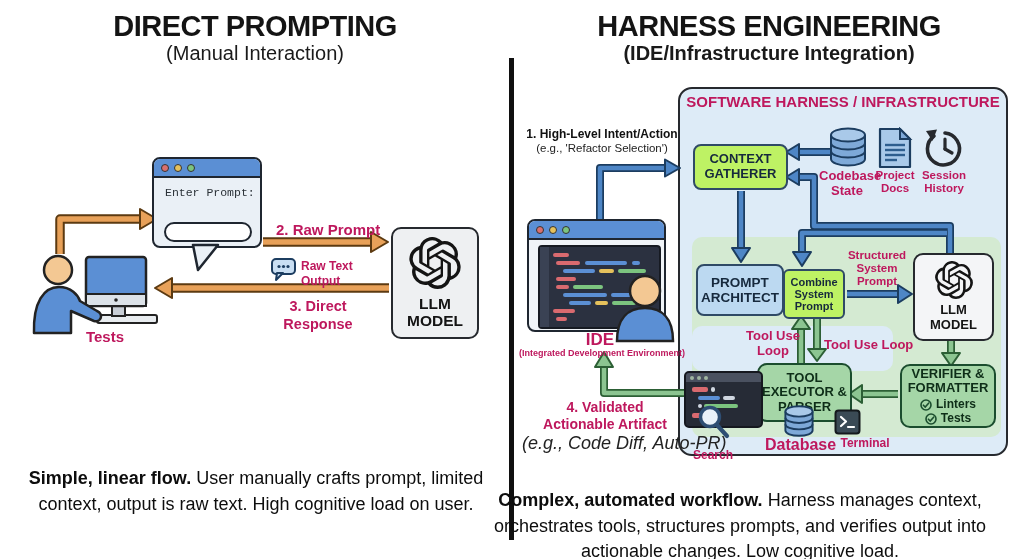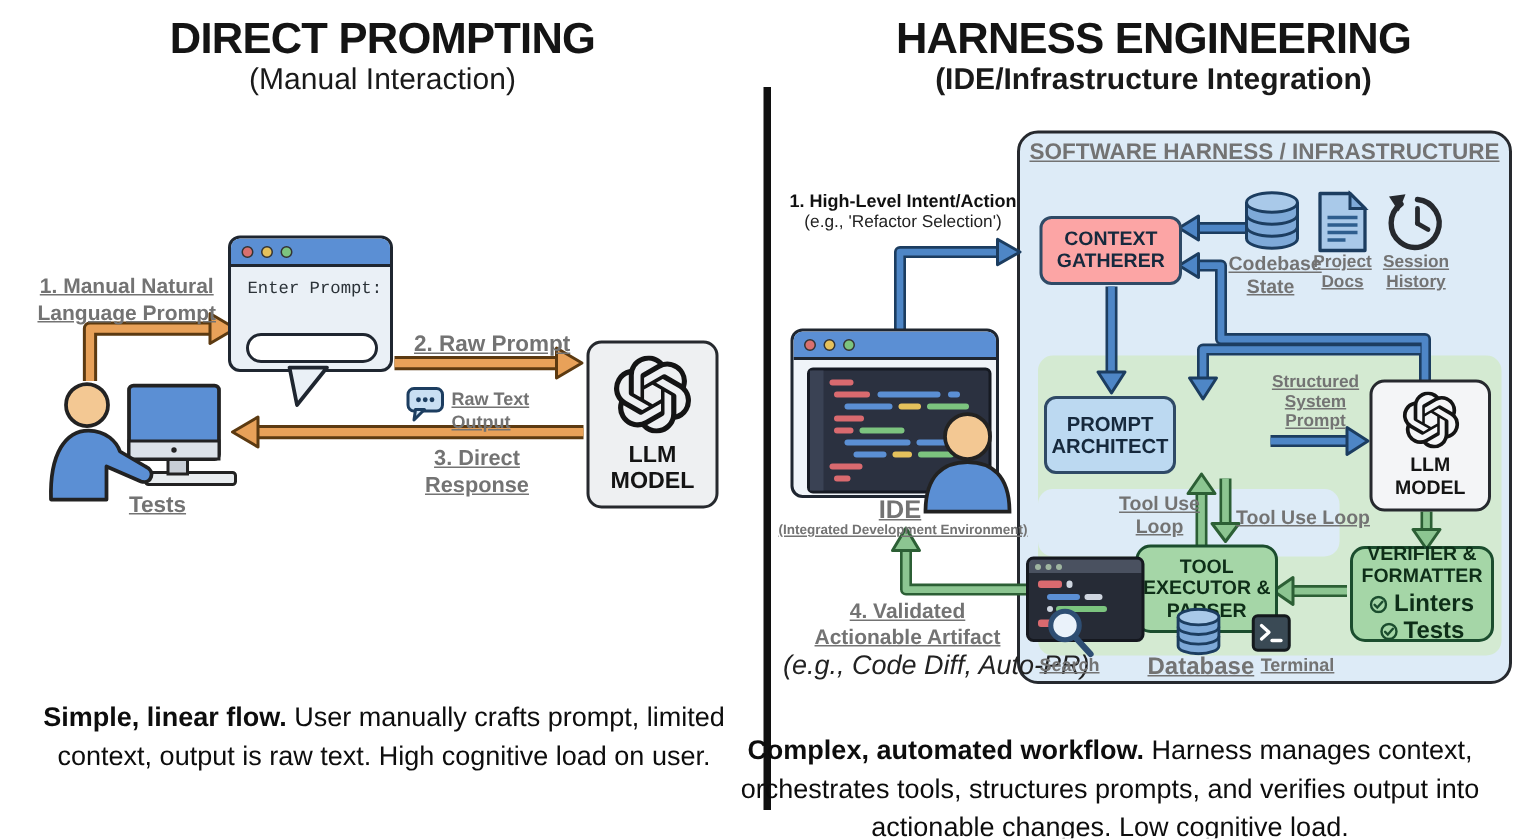--- a/index.html
+++ b/index.html
@@ -2,34 +2,34 @@
 <html><head>
 <meta charset="utf-8">
 <style>
   html,body{margin:0;padding:0;background:#fff;}
   .canvas{position:relative;width:1024px;height:559px;background:#ffffff;overflow:hidden;
           font-family:"Liberation Sans","DejaVu Sans",sans-serif;color:#111;}
   .abs{position:absolute;}
   .ctr{text-align:center;}
   .ttl{font-weight:bold;font-size:29px;letter-spacing:-0.5px;color:#141414;}
   .sub{font-size:20px;color:#1a1a1a;}
-  .lbl-b{font-weight:bold;color:#737373;text-decoration:underline;}
+  .lbl-b{font-weight:bold;color:#be185d;}
   .z0{z-index:0}.z1{z-index:1}.z2{z-index:2}.z3{z-index:3}.z4{z-index:4}
   
   .win{position:absolute;border:2.5px solid #1f2630;border-radius:8px;overflow:hidden;background:#EAF0F6;box-sizing:border-box;}
   .win .bar{height:17px;background:#5B8FD4;border-bottom:2px solid #1f2630;display:flex;align-items:center;padding-left:7px;gap:5px;}
   .dot{width:8px;height:8px;border-radius:50%;border:1.5px solid #333;box-sizing:border-box;}
   .dot.r{background:#D9706F}.dot.y{background:#E5C15C}.dot.g{background:#7CC47F}
   
   .node{position:absolute;box-sizing:border-box;display:flex;flex-direction:column;align-items:center;justify-content:center;
         text-align:center;border-radius:8px;font-weight:bold;line-height:1.12;}
-  .blue-node{background:#fca5a5;border:2.5px solid #2F4A66;color:#16293d;}
+  .blue-node{background:#bef264;border:2.5px solid #2F4A66;color:#16293d;}
   .green-node{background:#A5D6A7;border:2.5px solid #1B4D2E;color:#0e2e18;border-radius:10px;}
   .grey-node{background:#EEF0F2;border:2.5px solid #26292e;color:#141414;border-radius:10px;}
-  .chk{display:flex;align-items:center;gap:4px;font-size:16px;font-weight:bold;color:#0e2e18;}
+  .chk{display:flex;align-items:center;gap:4px;font-size:12px;font-weight:bold;color:#0e2e18;}
   .summary{font-size:18px;line-height:1.42;color:#0d0d0d;margin:0;}
   .divider{position:absolute;left:509px;top:58px;width:5px;height:482px;background:#101010;}
   .editor{position:absolute;background:#2B3140;border:2px solid #161a22;border-radius:4px;}
   .codebar{position:absolute;height:4px;border-radius:2px;}
   .cb-r{background:#D96A6F}.cb-b{background:#5B8FD4}.cb-y{background:#E5C15C}.cb-g{background:#7CC47F}.cb-w{background:#cfd6e0}
   svg{display:block;}
 </style>
 </head>
 <body>
 
@@ -125,21 +125,20 @@
         <path class="ag2" d="M817,319 L817,349"></path>
       <polygon class="agh" points="808,349 817,361 826,349"></polygon>
     </g>
     <g>
       <path class="ag1" d="M758,393 L604,393 L604,367"></path>
         <path class="ag2" d="M758,393 L604,393 L604,367"></path>
       <polygon class="agh" points="595,367 604,352 613,367"></polygon>
     </g>
   </svg>
 
-  <div class="abs ctr z3 lbl-b" style="left:22px;top:182px;width:125px;font-size:14px;line-height:1.25;">1. Manual Natural Language Prompt</div>
   <div class="abs z3 lbl-b" style="left:276px;top:221px;width:120px;font-size:15px;">2. Raw Prompt</div>
   <div class="abs z3 lbl-b" style="left:301px;top:259px;width:52px;font-size:12px;line-height:1.25;">Raw Text Output</div>
   <div class="abs ctr z3 lbl-b" style="left:272px;top:297px;width:92px;font-size:14.5px;line-height:1.25;">3. Direct Response</div>
   <div class="abs ctr z3 lbl-b" style="left:70px;top:328px;width:70px;font-size:15px;">Tests</div>
 
   <svg class="abs z3" style="left:270px;top:257px;" width="28" height="26" viewBox="0 0 28 26">
     <rect x="2" y="2" width="23" height="15" rx="4" fill="#C9DFF3" stroke="#1C3D60" stroke-width="2"></rect>
     <path d="M7,16 L6,23 L13,16 Z" fill="#C9DFF3" stroke="#1C3D60" stroke-width="2" stroke-linejoin="round"></path>
     <circle cx="9" cy="9.5" r="1.6" fill="#1C3D60"></circle>
       <circle cx="13.5" cy="9.5" r="1.6" fill="#1C3D60"></circle>
@@ -226,20 +225,21 @@
 
   <svg class="abs z3" style="left:921px;top:124px;" width="46" height="46" viewBox="0 0 46 46">
     <path d="M13,12 A16,16 0 1 0 24,9" fill="none" stroke="#26292e" stroke-width="3.6" stroke-linecap="round"></path>
     <polygon points="5,7 16,5.5 11.5,17" fill="#26292e"></polygon>
     <line x1="24" y1="25" x2="24" y2="15" stroke="#26292e" stroke-width="3.2" stroke-linecap="round"></line>
     <line x1="24" y1="25" x2="31" y2="29" stroke="#26292e" stroke-width="3.2" stroke-linecap="round"></line>
   </svg>
   <div class="abs ctr z3 lbl-b" style="left:916px;top:169px;width:56px;font-size:11.5px;line-height:1.15;">Session History</div>
 
   <div class="node blue-node z3" style="left:696px;top:264px;width:88px;height:52px;font-size:13.5px;background:#BCD9F1;">PROMPT ARCHITECT</div>
+  <div class="node blue-node z3" style="left:783px;top:269px;width:62px;height:50px;font-size:11px;border-radius:6px;border-width:2px;">Combine System Prompt</div>
   <div class="abs ctr z3 lbl-b" style="left:845px;top:249px;width:64px;font-size:11.5px;line-height:1.15;">Structured System Prompt</div>
 
   <div class="node grey-node z3" style="left:913px;top:253px;width:81px;height:88px;background:#F4F5F7;">
     <svg width="38" height="38" viewBox="0 0 24 24">
       <path fill="#141414" d="M22.2819 9.8211a5.9847 5.9847 0 0 0-.5157-4.9108 6.0462 6.0462 0 0 0-6.5098-2.9A6.0651 6.0651 0 0 0 4.9807 4.1818a5.9847 5.9847 0 0 0-3.9977 2.9 6.0462 6.0462 0 0 0 .7427 7.0966 5.98 5.98 0 0 0 .511 4.9107 6.051 6.051 0 0 0 6.5146 2.9001A5.9847 5.9847 0 0 0 13.2599 24a6.0557 6.0557 0 0 0 5.7718-4.2058 5.9894 5.9894 0 0 0 3.9977-2.9001 6.0557 6.0557 0 0 0-.7475-7.0729zm-9.022 12.6081a4.4755 4.4755 0 0 1-2.8764-1.0408l.1419-.0804 4.7783-2.7582a.7948.7948 0 0 0 .3927-.6813v-6.7369l2.02 1.1686a.071.071 0 0 1 .038.052v5.5826a4.504 4.504 0 0 1-4.4945 4.4944zm-9.6607-4.1254a4.4708 4.4708 0 0 1-.5346-3.0137l.142.0852 4.783 2.7582a.7712.7712 0 0 0 .7806 0l5.8428-3.3685v2.3324a.0804.0804 0 0 1-.0332.0615L9.74 19.9502a4.4992 4.4992 0 0 1-6.1408-1.6464zM2.3408 7.8956a4.485 4.485 0 0 1 2.3655-1.9728V11.6a.7664.7664 0 0 0 .3879.6765l5.8144 3.3543-2.0201 1.1685a.0757.0757 0 0 1-.071 0l-4.8303-2.7865A4.504 4.504 0 0 1 2.3408 7.8956zm16.5963 3.8558L13.1038 8.364 15.1192 7.2a.0757.0757 0 0 1 .071 0l4.8303 2.7913a4.4944 4.4944 0 0 1-.6765 8.1042v-5.6772a.79.79 0 0 0-.407-.667zm2.0107-3.0231l-.142-.0852-4.7735-2.7818a.7759.7759 0 0 0-.7854 0L9.409 9.2297V6.8974a.0662.0662 0 0 1 .0284-.0615l4.8303-2.7866a4.4992 4.4992 0 0 1 6.6802 4.66zM8.3065 12.863l-2.02-1.1638a.0804.0804 0 0 1-.038-.0567V6.0742a4.4992 4.4992 0 0 1 7.3757-3.4537l-.142.0805L8.704 5.459a.7948.7948 0 0 0-.3927.6813zm1.0976-2.3654l2.602-1.4998 2.6069 1.4998v2.9994l-2.5974 1.4997-2.6067-1.4997Z"></path>
     </svg>
     <div style="font-size:13px;margin-top:4px;">LLM</div>
     <div style="font-size:13px;">MODEL</div>
   </div>
 
@@ -278,21 +278,21 @@
       <div class="codebar cb-w" style="left:37px;top:23px;width:12px;height:4px;"></div>
     <div class="codebar cb-g" style="left:18px;top:31px;width:34px;height:4px;"></div>
       <div class="codebar cb-w" style="left:12px;top:31px;width:4px;height:4px;"></div>
     <div class="codebar cb-r" style="left:6px;top:40px;width:12px;height:5px;"></div>
   </div>
 
   <svg class="abs z3" style="left:696px;top:404px;" width="36" height="36" viewBox="0 0 36 36">
     <circle cx="14" cy="13" r="9.5" fill="#EAF2FA" stroke="#2E4E73" stroke-width="3.4"></circle>
     <line x1="21" y1="21" x2="31" y2="32" stroke="#2E4E73" stroke-width="4.2" stroke-linecap="round"></line>
   </svg>
-  <div class="abs ctr z3 lbl-b" style="left:688px;top:436px;width:50px;font-size:12px;">Search</div>
+  <div class="abs ctr z3 lbl-b" style="left:688px;top:448px;width:50px;font-size:12px;">Search</div>
 
   <svg class="abs z3" style="left:783px;top:405px;" width="32" height="32" viewBox="0 0 38 40">
     <path d="M2,8 V32 A17,6.5 0 0 0 36,32 V8" fill="#7EA9D8" stroke="#1C3D60" stroke-width="2.4"></path>
     <path d="M2,16 A17,6.5 0 0 0 36,16" fill="none" stroke="#1C3D60" stroke-width="2.4"></path>
     <path d="M2,24 A17,6.5 0 0 0 36,24" fill="none" stroke="#1C3D60" stroke-width="2.4"></path>
     <ellipse cx="19" cy="8" rx="17" ry="6.5" fill="#A9C9E9" stroke="#1C3D60" stroke-width="2.4"></ellipse>
   </svg>
   <div class="abs ctr z3 lbl-b" style="left:765px;top:436px;width:68px;font-size:16px;">Database</div>
 
   <svg class="abs z3" style="left:834px;top:409px;" width="27" height="26" viewBox="0 0 27 26">

